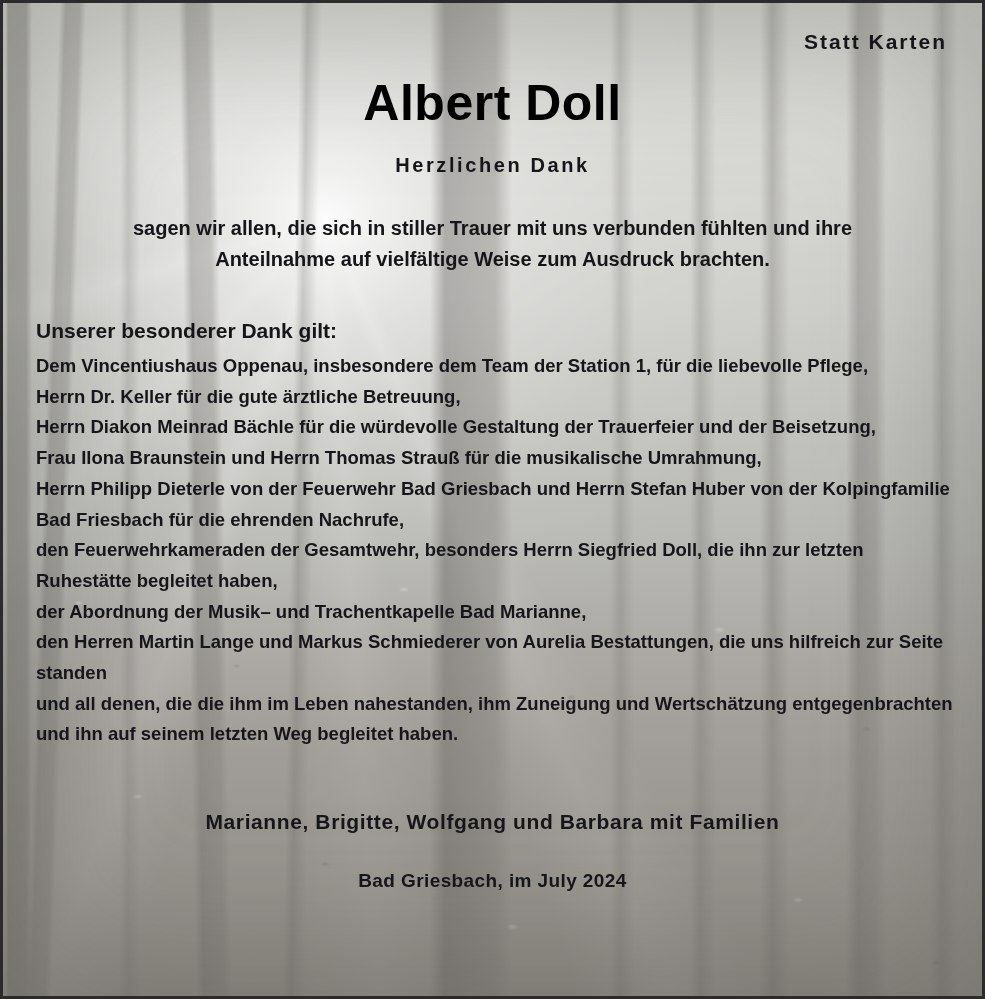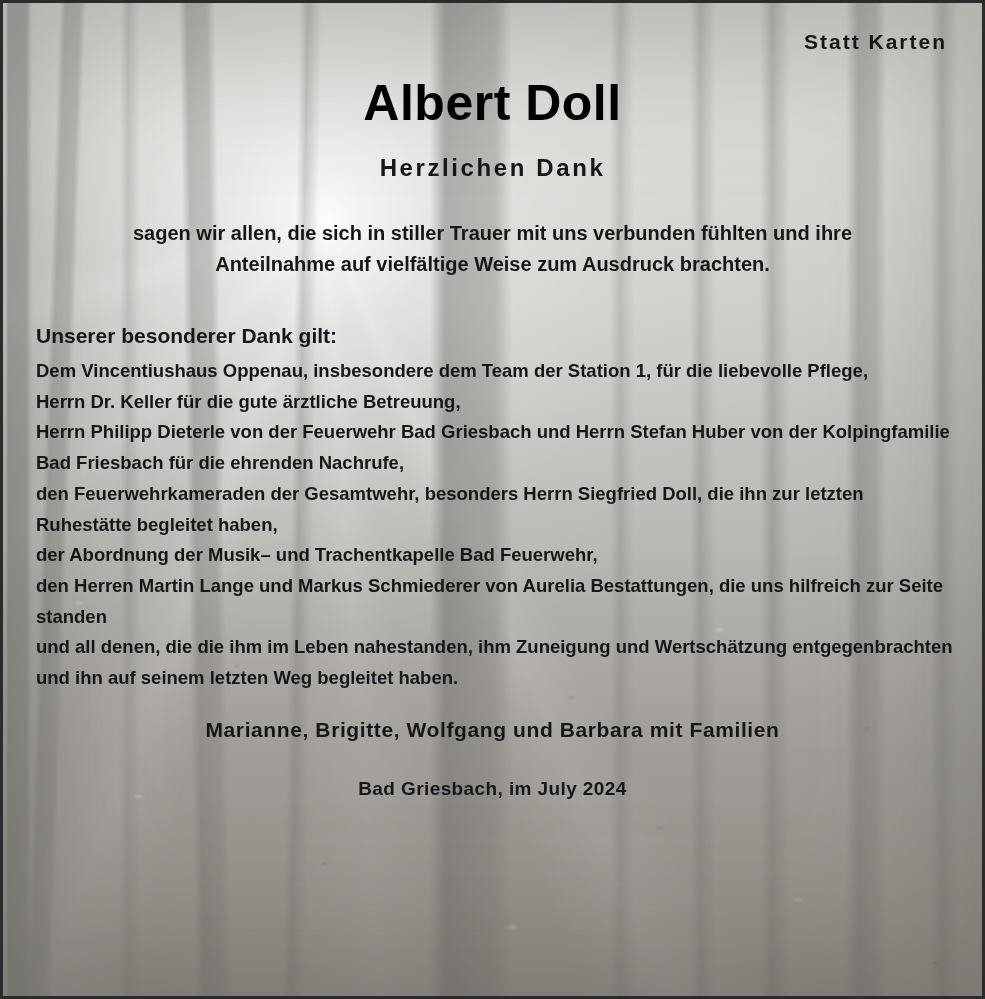--- a/index.html
+++ b/index.html
@@ -152,21 +152,21 @@
   .dates {
     text-align: center;
     font-weight: bold;
     font-size: 20px;
     letter-spacing: 1.0px;
     margin-top: 18px;
   }
   .thanks {
     text-align: center;
     font-weight: bold;
-    font-size: 24px;
+    font-size: 20px;
     letter-spacing: 2.6px;
     margin-top: 22px;
   }
   .intro {
     text-align: center;
     font-weight: bold;
     font-size: 20px;
     line-height: 1.55;
     margin-top: 36px;
     padding: 0 58px;
@@ -184,21 +184,21 @@
   .list-line {
     font-weight: bold;
     font-size: 18.5px;
     line-height: 1.66;
   }
   .family {
     text-align: center;
     font-weight: bold;
     font-size: 21px;
     letter-spacing: 0.6px;
-    margin-top: 24px;
+    margin-top: 60px;
   }
   .place {
     text-align: center;
     font-weight: bold;
     font-size: 19px;
     letter-spacing: 0.4px;
     margin-top: 36px;
   }
 </style>
 </head>
@@ -225,23 +225,25 @@
 
     <div class="thanks">Herzlichen Dank</div>
 
     <div class="intro">sagen wir allen, die sich in stiller Trauer mit uns verbunden fühlten und ihre Anteilnahme auf vielfältige Weise zum Ausdruck brachten.</div>
 
     <div class="special-lead">Unserer besonderer Dank gilt:</div>
 
     <div class="list">
       <div class="list-line">Dem Vincentiushaus Oppenau, insbesondere dem Team der Station 1, für die liebevolle Pflege,</div>
       <div class="list-line">Herrn Dr. Keller für die gute ärztliche Betreuung,</div>
+      <div class="list-line">Herrn Diakon Meinrad Bächle für die würdevolle Gestaltung der Trauerfeier und der  Beisetzung,</div>
+      <div class="list-line">Frau Ilona Braunstein und Herrn Thomas Strauß für die musikalische Umrahmung,</div>
       <div class="list-line">Herrn Philipp Dieterle von der Feuerwehr Bad Griesbach und Herrn Stefan Huber von der Kolpingfamilie Bad Friesbach für die ehrenden Nachrufe,</div>
       <div class="list-line">den Feuerwehrkameraden der Gesamtwehr, besonders Herrn Siegfried Doll, die ihn zur letzten Ruhestätte begleitet haben,</div>
-      <div class="list-line">der Abordnung der Musik– und Trachentkapelle Bad Feuerwehr,</div>
+      <div class="list-line">der Abordnung der Musik– und Trachentkapelle Bad Marianne,</div>
       <div class="list-line">den Herren Martin Lange und Markus Schmiederer von Aurelia Bestattungen, die uns hilfreich zur Seite standen</div>
       <div class="list-line">und all denen, die die ihm im Leben nahestanden, ihm Zuneigung und Wertschätzung entgegenbrachten und ihn auf seinem letzten Weg begleitet haben.</div>
     </div>
 
     <div class="family">Marianne, Brigitte, Wolfgang und Barbara mit Familien</div>
 
     <div class="place">Bad Griesbach, im July 2024</div>
 
   </div>
 </div>

